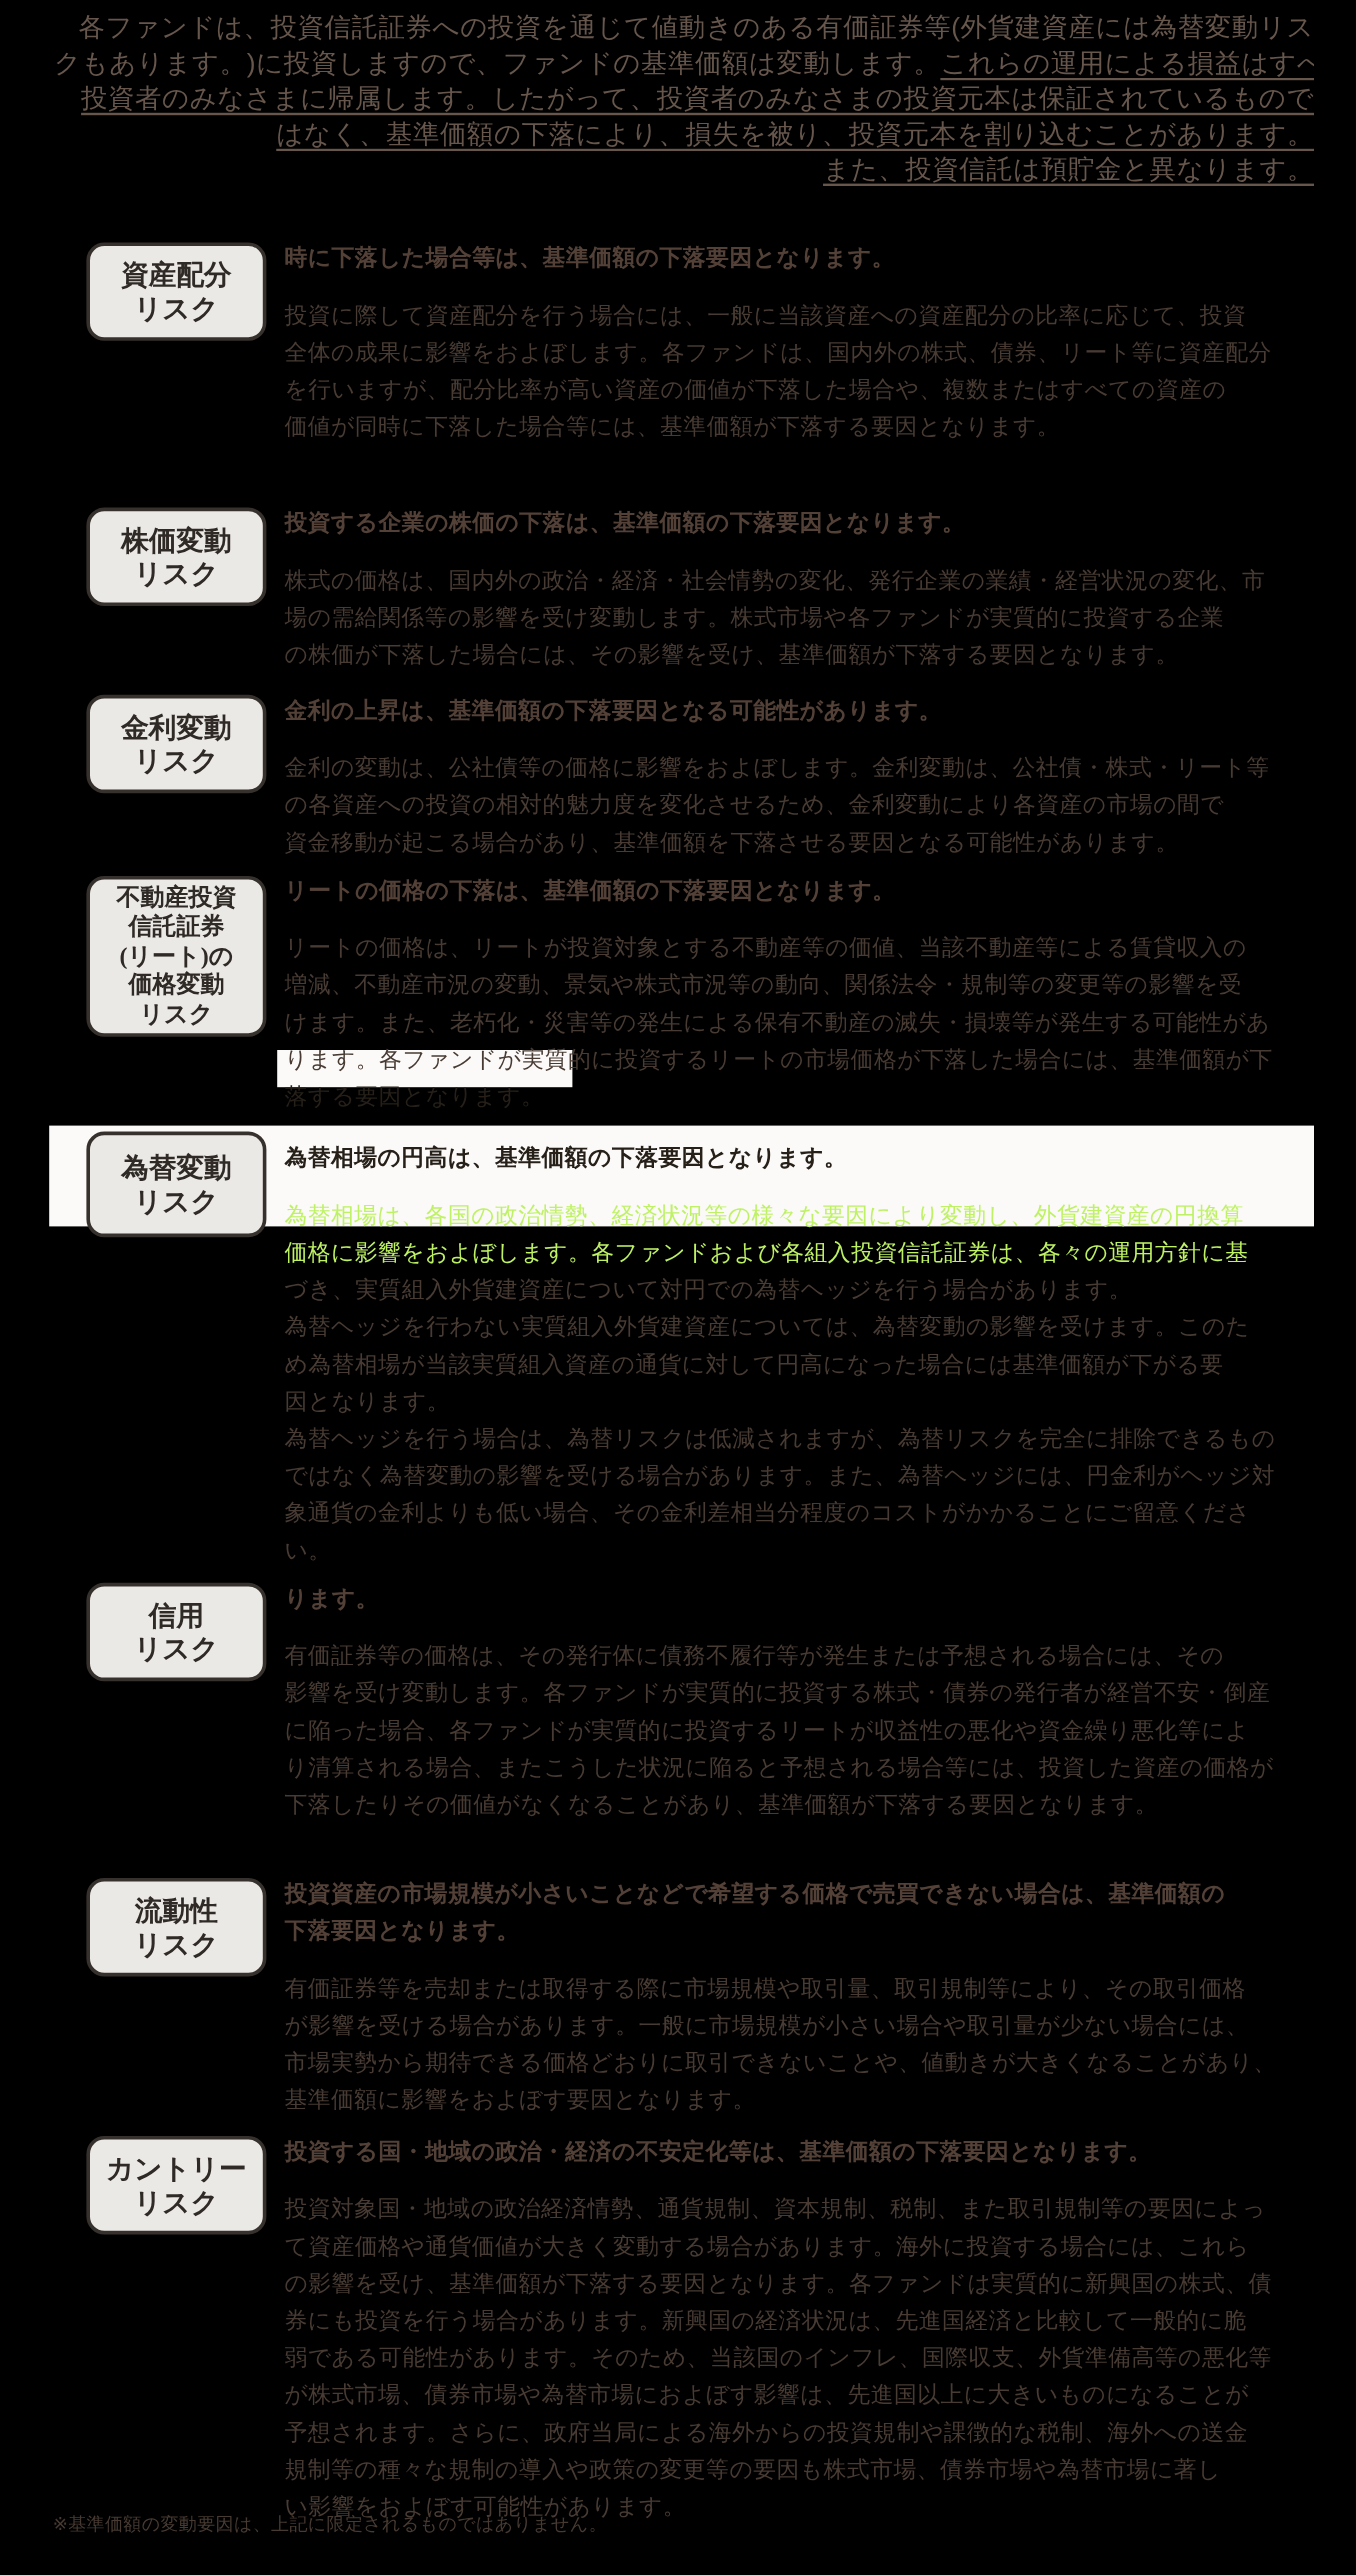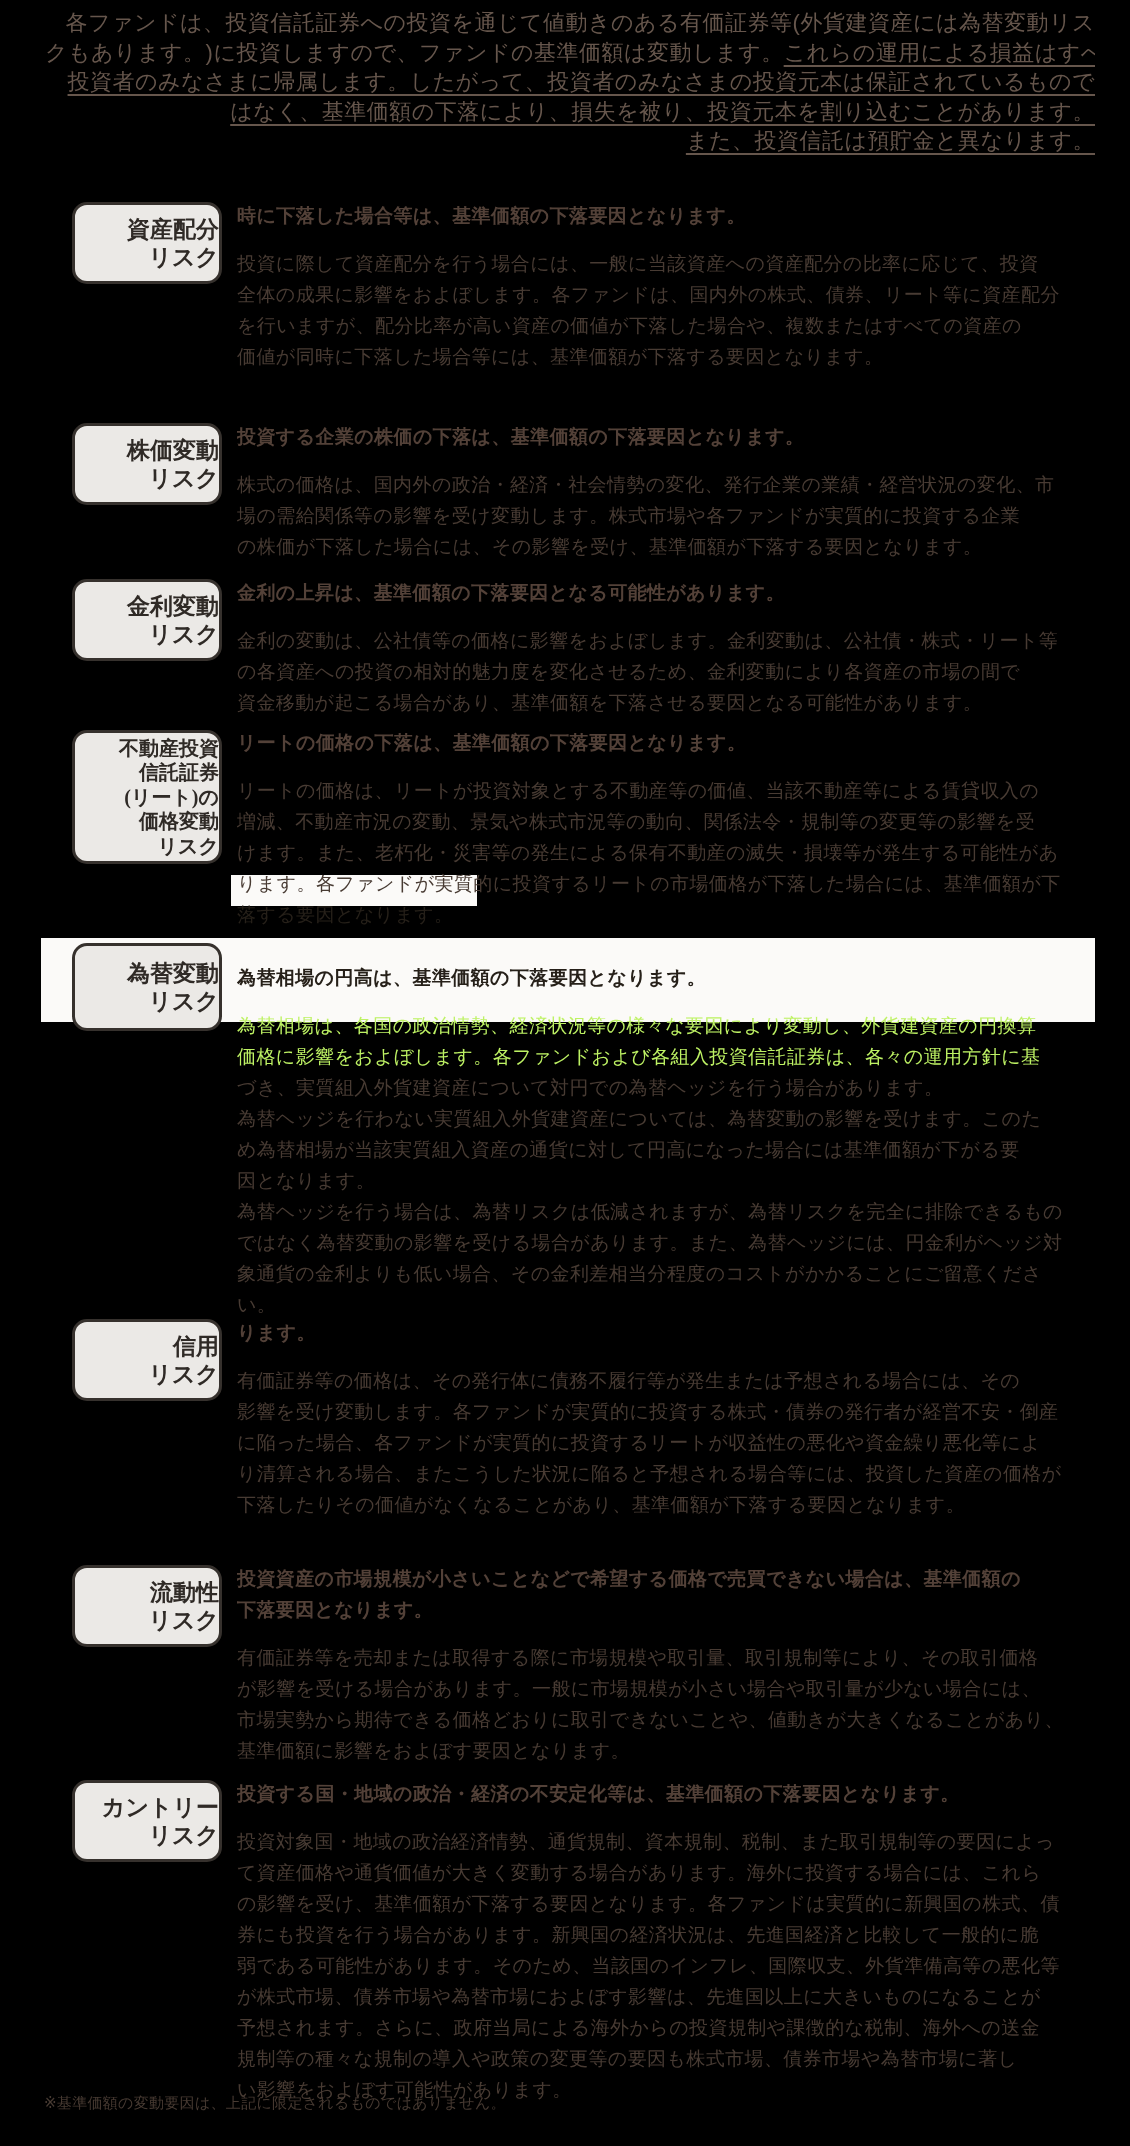--- a/index.html
+++ b/index.html
@@ -10,39 +10,39 @@
   
   .intro{position:absolute;left:45px;top:8px;width:1050px;color:#66564c;
     font-size:22px;font-weight:normal;letter-spacing:0.5px;text-align:right;}
   .intro .iline{height:29.5px;line-height:29.5px;white-space:nowrap;overflow:hidden;}
   .intro .ul{text-decoration:underline;text-underline-offset:5px;text-decoration-thickness:2px;}
   
   .sec{position:absolute;left:45px;width:1050px;}
   .label-box{
     position:absolute;left:27px;top:2px;width:144px;height:76px;
     background:#ebe9e6;border:3px solid #36312d;border-radius:15px;
-    display:flex;flex-direction:column;align-items:flex-end;justify-content:center;
+    display:flex;flex-direction:column;align-items:center;justify-content:center;
     color:#2f2a26;font-weight:bold;font-size:23px;line-height:28px;text-align:center;
     z-index:2;
   }
   .label-box .line{white-space:nowrap;}
   .content{position:relative;margin-left:192px;width:853px;z-index:1;}
   .heading{color:#534138;font-weight:bold;font-size:19px;letter-spacing:0.4px;}
   .bodytx{color:#483b33;font-size:19px;letter-spacing:0.4px;margin-top:17px;}
   .heading .line,.bodytx .line{height:31px;line-height:31px;white-space:nowrap;overflow:hidden;}
   
   .band{position:absolute;background:#fbfaf8;z-index:0;}
   
   .s4 .label-box{height:128px;font-size:20px;line-height:24.5px;top:3px;font-family:Liberation Serif, serif;}
   .s4 .strip{left:186px;top:148px;width:246px;height:31px;}
   .s4 .bodytx .line:nth-child(5){color:#262019;position:relative;z-index:1;}
   
   .s5 .band{left:-4px;top:0;width:1054px;height:84px;}
   .s5 .label-box{top:5px;height:82px;}
-  .s5 .content{padding-top:24px;}
+  .s5 .content{padding-top:12px;}
   .s5 .heading .line{color:#262019;}
   .s5 .bodytx .line:nth-child(-n+2){color:#bef264;}
   
   .s1{top:200px;} .s2{top:421px;} .s3{top:577px;} .s4{top:727px;}
   .s5{top:938px;} .s6{top:1317px;} .s7{top:1563px;} .s8{top:1778px;}
   
   .footnote{position:absolute;left:44px;top:2094px;color:#473a32;font-size:15px;
     letter-spacing:0.3px;white-space:nowrap;}
 </style>
 </head>

